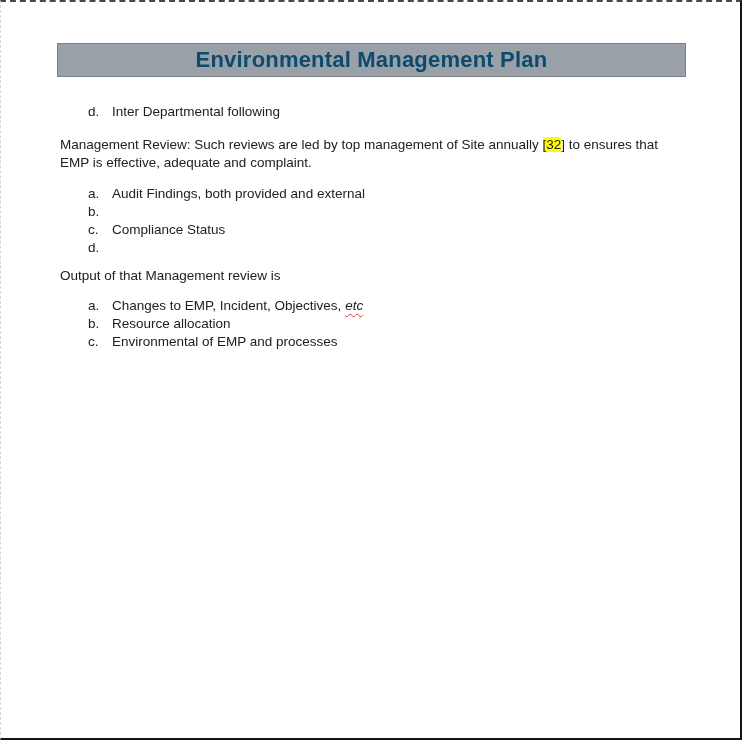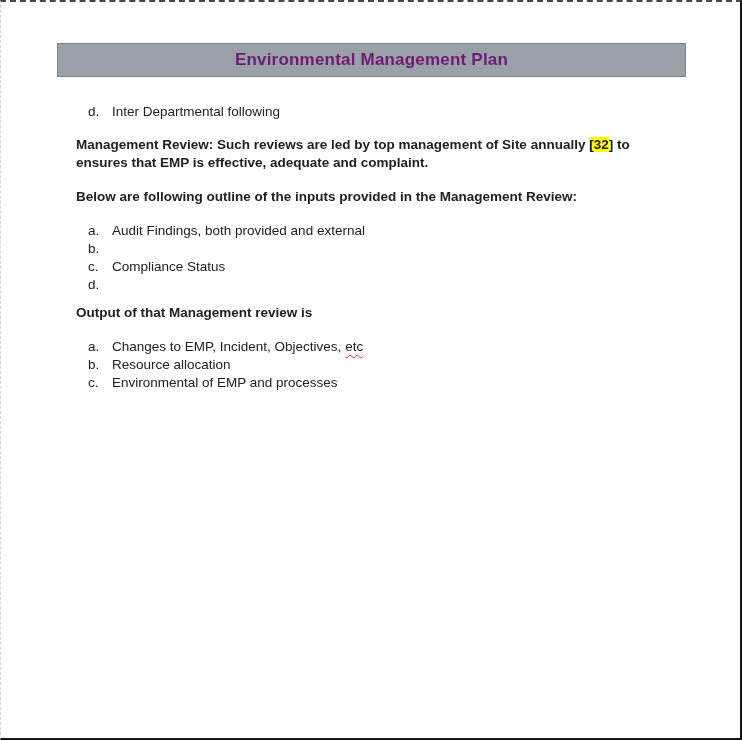--- a/index.html
+++ b/index.html
@@ -31,70 +31,70 @@
     box-sizing: border-box;
     margin: 41px 54px 0 56px;
     height: 34px;
     background: #9aa0a8;
     border: 1px solid #7b8186;
     display: flex;
     align-items: center;
     justify-content: center;
   }
   .banner-title {
-    color: #701a75;
+    color: #0c4a6e;
     font-weight: 700;
-    font-size: 17px;
+    font-size: 22px;
     letter-spacing: 0.2px;
   }
   .content {
     margin-left: 59px;
     width: 628px;
   }
-  .para { margin: 16px; font-weight: bold; }
+  .para { margin: 0; }
   .li-row { display: flex; }
   .li-marker {
     flex: none;
     width: 24px;
     margin-left: 28px;
   }
   .mt-lead   { margin-top: 26px; }
   .mt-para1  { margin-top: 15px; }
   .mt-intro1 { margin-top: 9px; }
   .mt-list1  { margin-top: 13px; }
   .mt-intro2 { margin-top: 10px; }
   .mt-list2  { margin-top: 12px; }
   .hl { background: #ffff00; }
   .sp-err {
     text-decoration-line: underline;
     text-decoration-style: wavy;
     text-decoration-color: #e5342b;
     text-decoration-thickness: 1px;
     text-underline-offset: 3px;
+    font-style: italic;
   }
 </style>
 </head>
 <body>
 
 <div class="page">
 
   <div class="banner">
     <span class="banner-title">Environmental Management Plan</span>
   </div>
 
   <div class="content">
 
     <div class="li-row mt-lead">
       <span class="li-marker">d.</span>
       <span>Inter Departmental following</span>
     </div>
 
     <p class="para mt-para1"><span>Management Review: Such reviews are led by top management of Site annually </span><span class="hl">[32</span><span>] to ensures that EMP is effective, adequate and complaint.</span></p>
 
-    <p class="para mt-intro1">Below are following outline of the inputs provided in the Management Review:</p>
 
     <div class="mt-list1">
       <div class="li-row">
         <span class="li-marker">a.</span>
         <span>Audit Findings, both provided and external</span>
       </div>
       <div class="li-row">
         <span class="li-marker">b.</span>
       </div>
       <div class="li-row">

